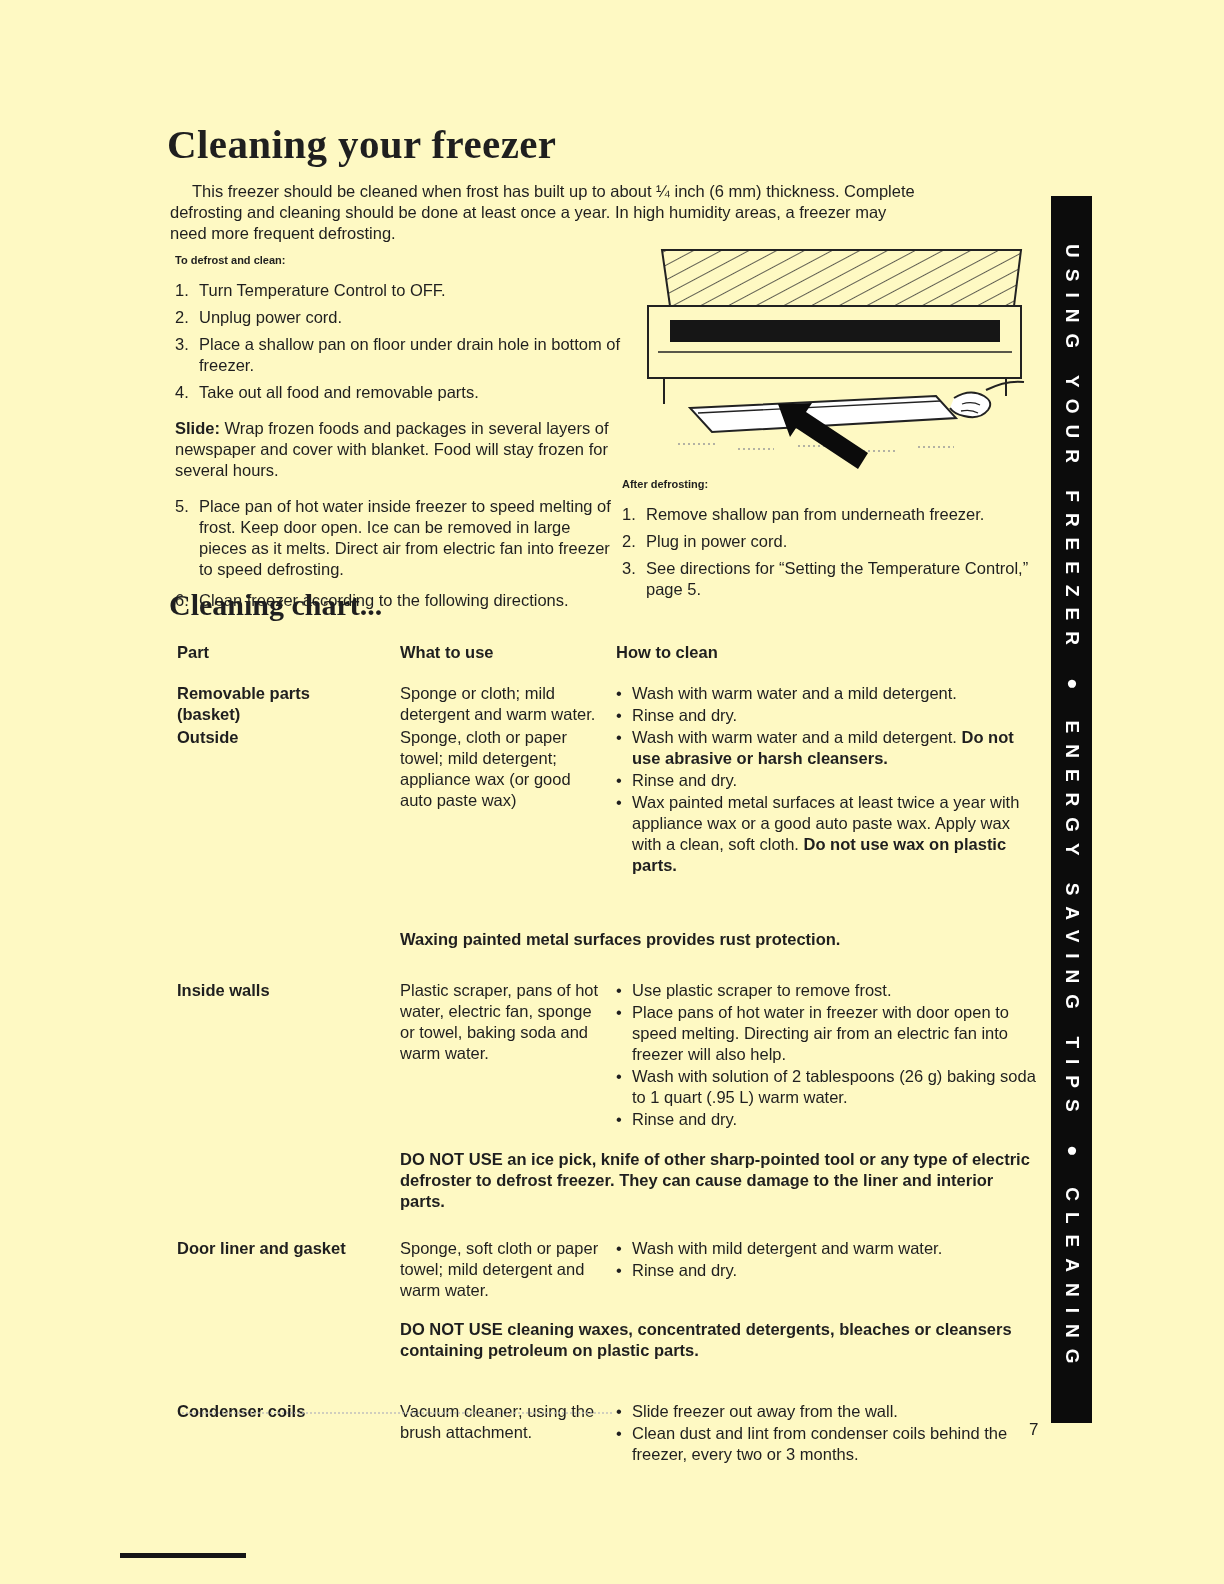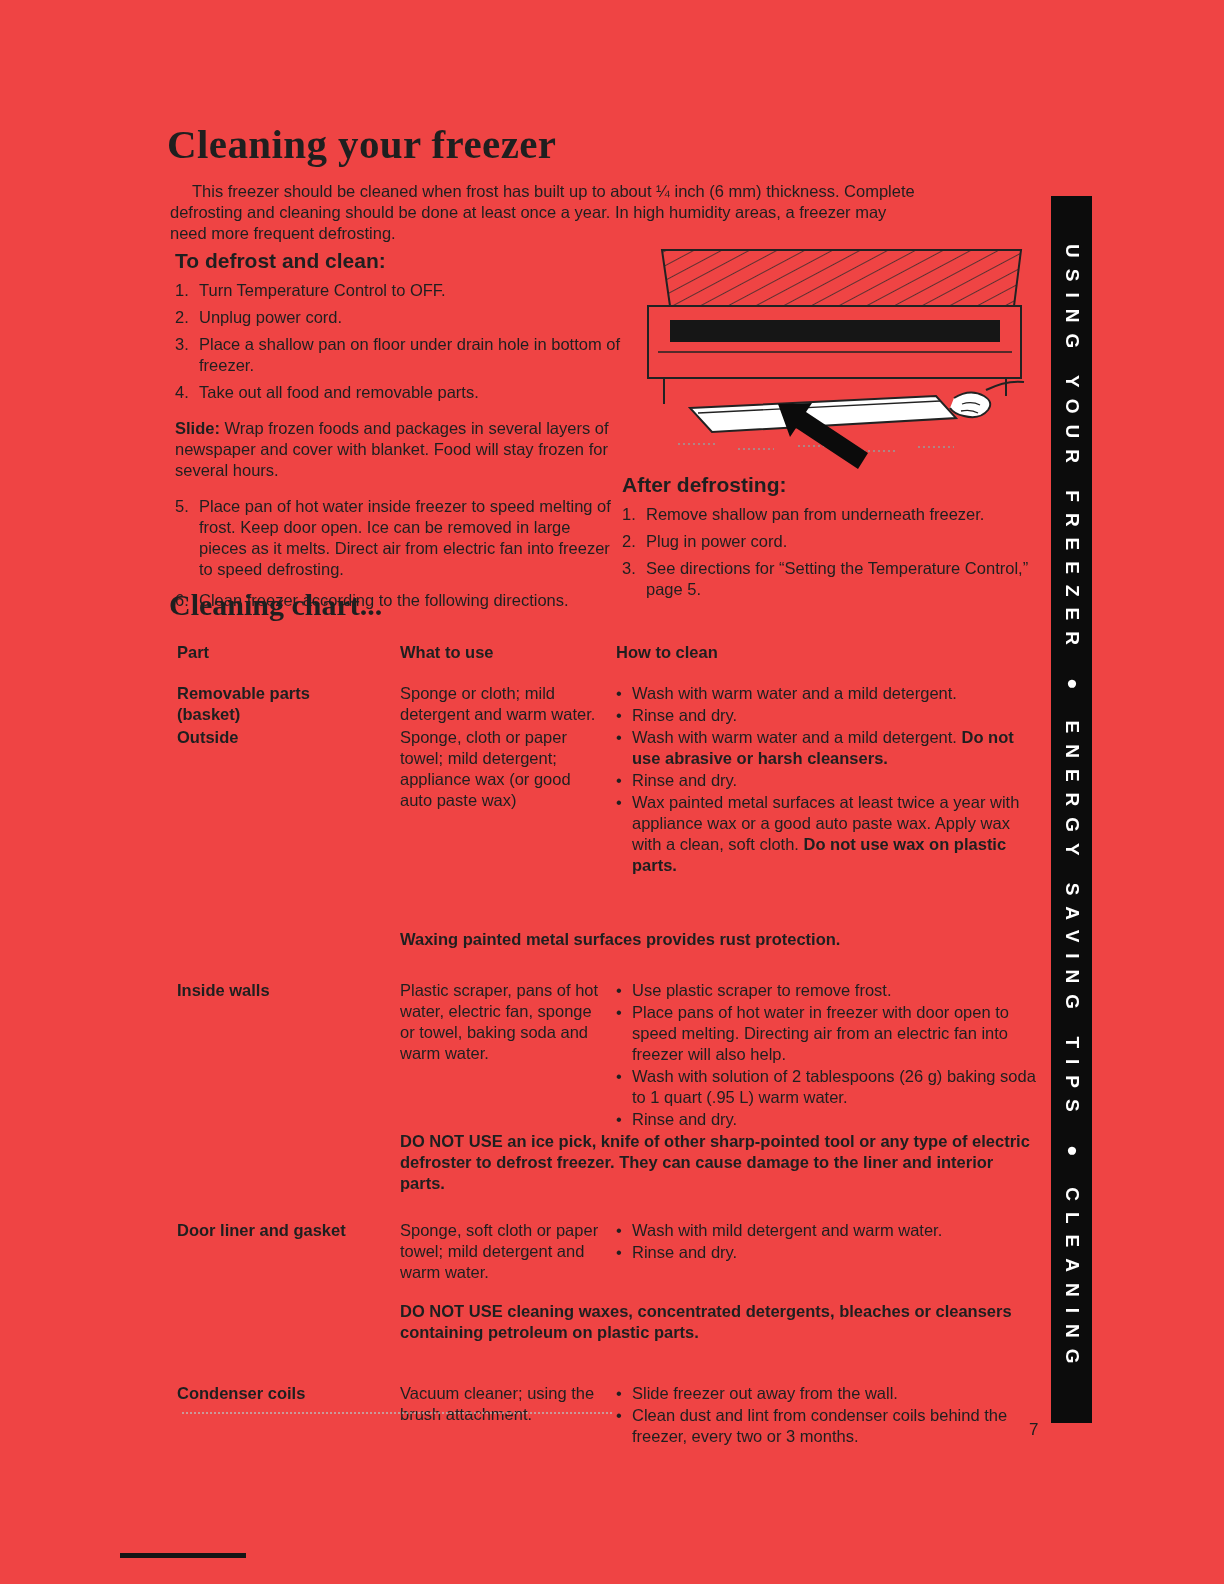--- a/index.html
+++ b/index.html
@@ -1,35 +1,35 @@
 <!DOCTYPE html>
 <html><head>
 <meta charset="utf-8">
 <style>
   html, body { margin:0; padding:0; background:#e8e8e8; }
   .page {
     position:relative;
     width:1224px; height:1584px;
     margin:0 auto;
-    background:#ef4444;
+    background:#fef9c3;
     color:#1f1f1f;
     font-family:"Liberation Sans","DejaVu Sans",sans-serif;
     overflow:hidden;
   }
   .title {
     position:absolute; left:167px; top:120px; margin:0;
     font-family:"Liberation Serif","DejaVu Serif",serif;
     font-size:41px; font-weight:700; letter-spacing:.4px;
   }
   .intro {
     position:absolute; left:170px; top:181px; width:752px; margin:0;
     font-size:16.5px; line-height:21px; text-indent:22px;
   }
   .left-col { position:absolute; left:175px; top:250px; width:446px; font-size:16.5px; line-height:21px; }
-  .sec-heading { margin:0 0 9px 0; font-size:21px; font-weight:700; }
+  .sec-heading { margin:0 0 9px 0; font-size:11px; font-weight:700; }
   .step { display:flex; margin-bottom:6px; }
   .step .num { flex:0 0 24px; }
   .note-para { margin:15px 0 15px 0; }
   .illustration { position:absolute; left:618px; top:246px; width:415px; height:228px; margin:0; }
   .after-col { position:absolute; left:622px; top:474px; width:428px; font-size:16.5px; line-height:21px; }
   .chart-title {
     position:absolute; left:169px; top:588px; margin:0;
     font-family:"Liberation Serif","DejaVu Serif",serif;
     font-size:30px; font-weight:700;
   }
@@ -39,21 +39,21 @@
   .cell-part { font-weight:700; padding-right:28px; }
   .cell-use  { padding-right:15px; }
   .bullet { display:flex; margin-bottom:1px; }
   .bullet .bm { flex:0 0 16px; }
   .span-note { grid-column:2 / 4; font-weight:700;margin-top:40px; }
   .span-warning { grid-column:2 / 4; font-weight:700; padding-right:6px; }
   .r-removable { margin-top:20px; }
   .r-outside   { }
   .r-waxnote   { margin-top:12px; }
   .r-inside    { margin-top:30px; }
-  .r-warn1     { }
+  .r-warn1     { margin-top:18px; }
   .r-door      { margin-top:26px; }
   .r-warn2     { margin-top:18px; }
   .r-condenser { margin-top:40px; }
   .sidebar {
     position:absolute; left:1051px; top:196px; width:41px; height:1227px;
     background:#0c0c0c; display:flex; align-items:center; justify-content:center;
   }
   .sidebar .vtext {
     writing-mode:vertical-rl; white-space:nowrap;
     color:#ffffff; font-weight:700; font-size:19px; letter-spacing:11px;

